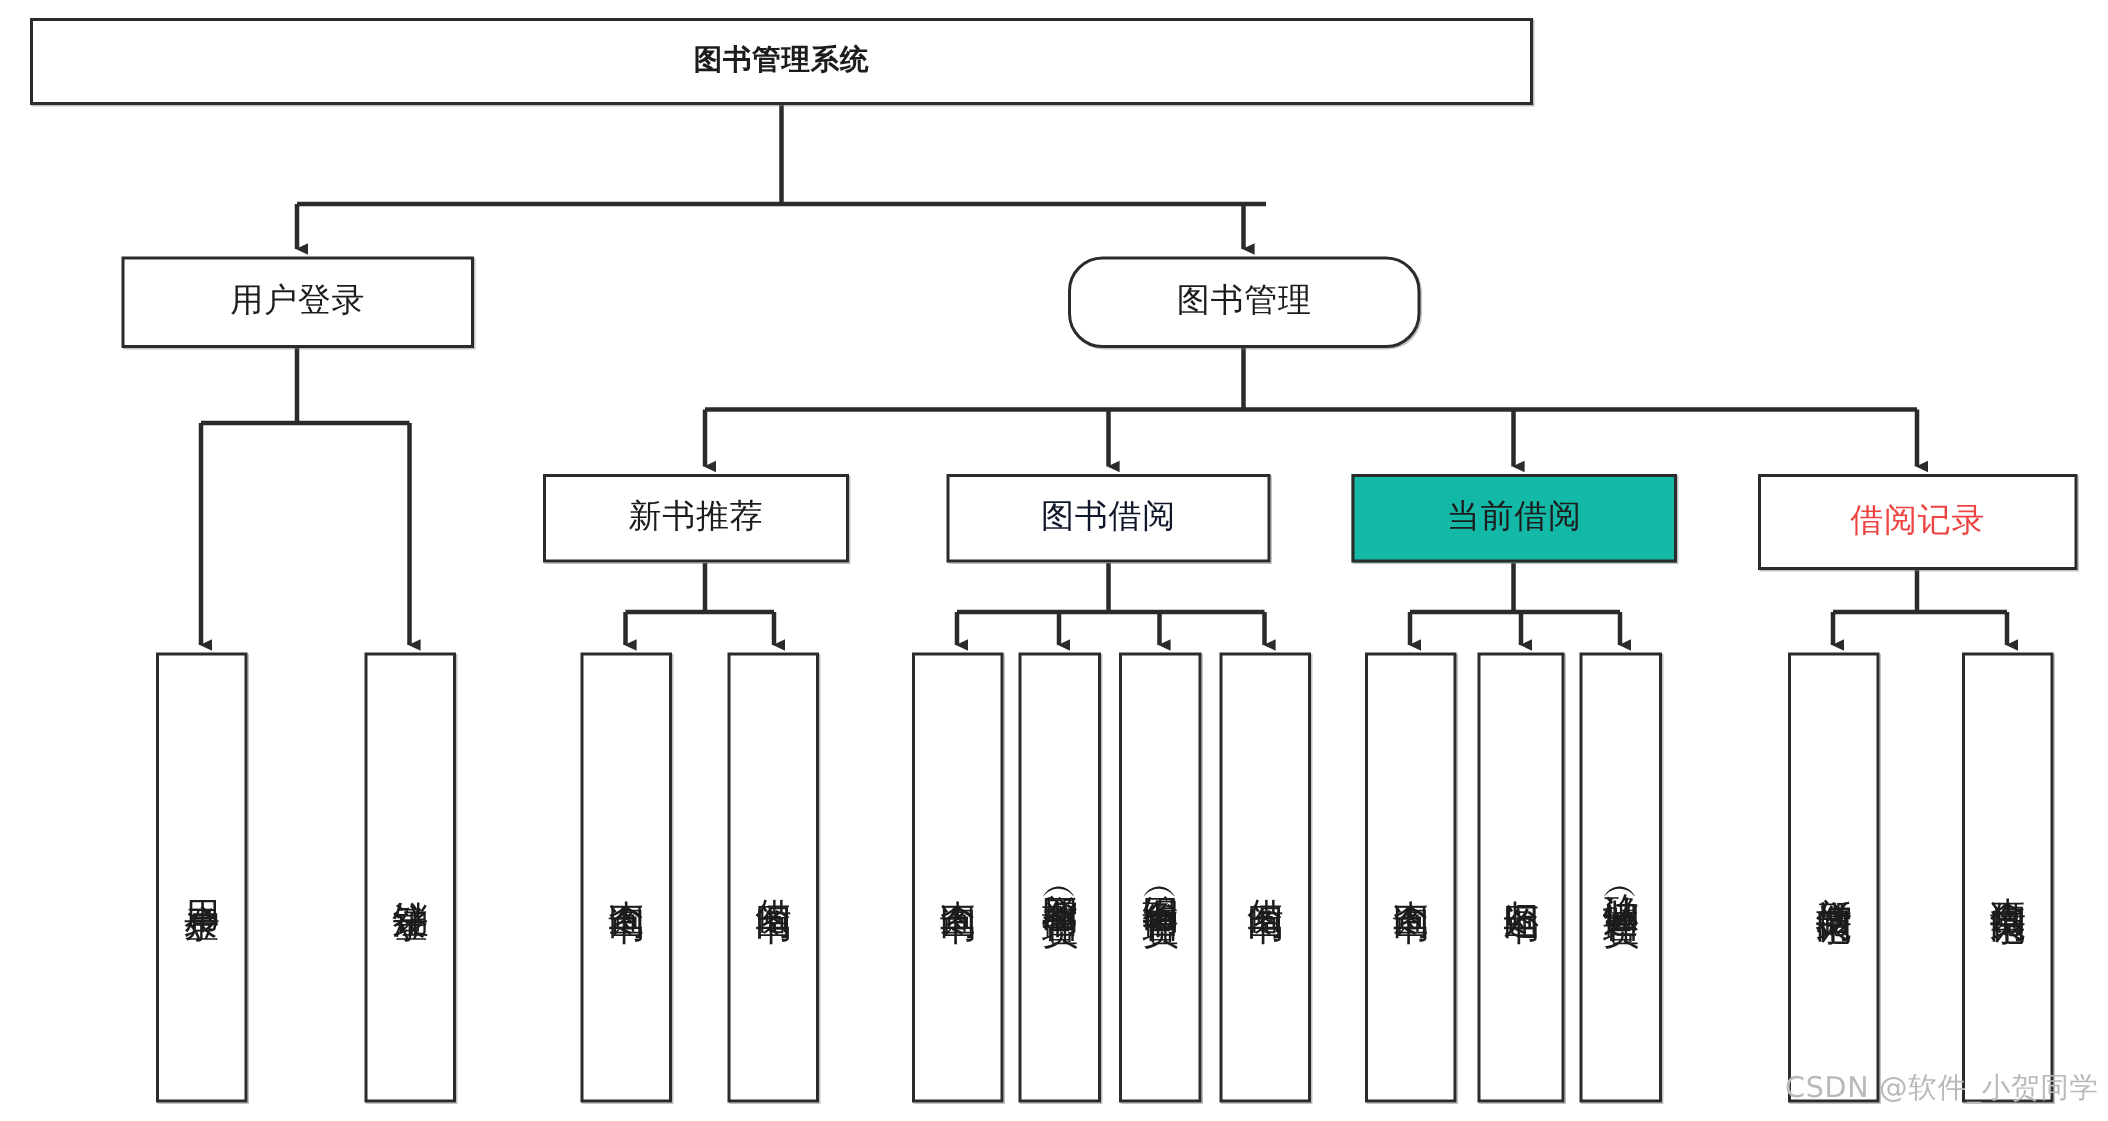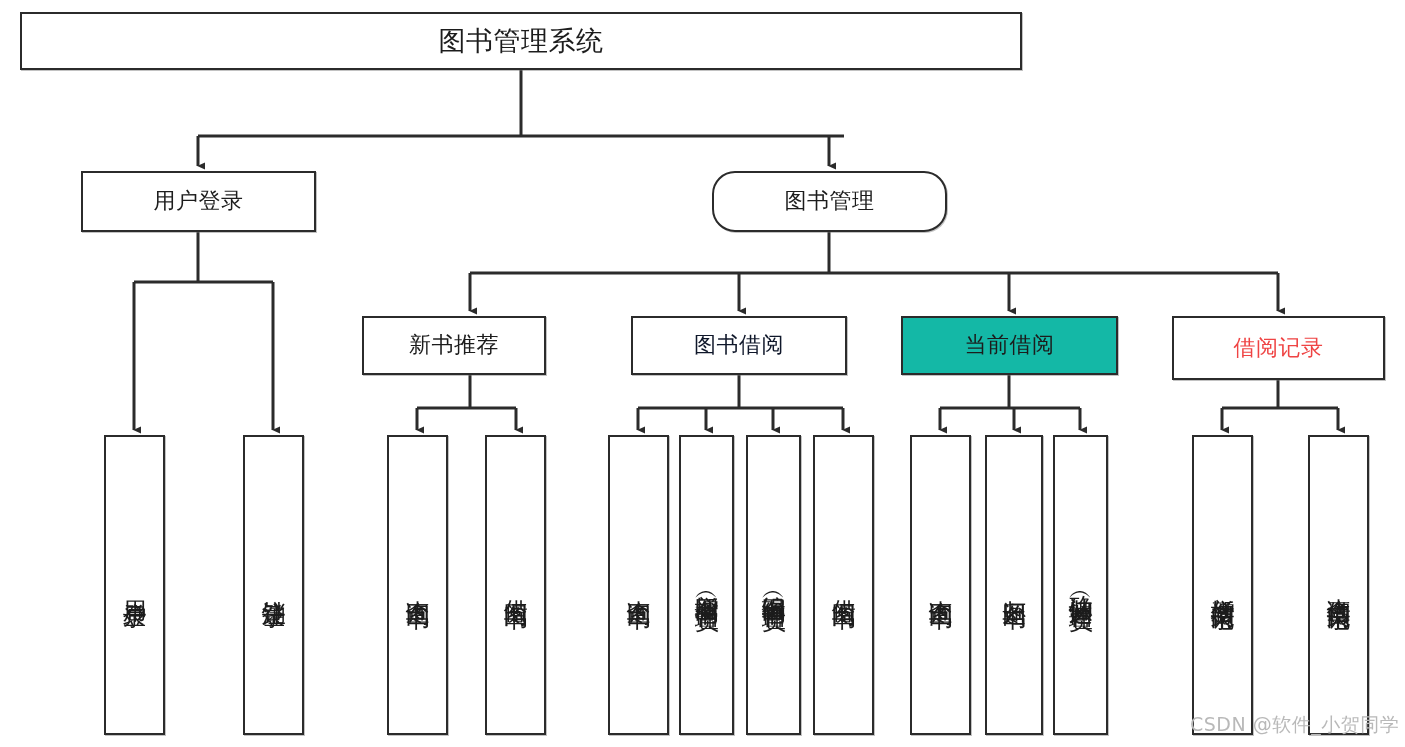--- a/index.html
+++ b/index.html
@@ -40,21 +40,22 @@
   .node .label {
     display: block;
     text-align: center;
     line-height: 1.12;
     letter-spacing: 0.5px;
   }
   .node.horiz .label {
     font-size: 22px;
   }
   .node.root .label {
-    font-size: 27px;
+    font-size: 19px;
+    font-weight: bold;
   }
   .node.vert {
     align-items: center;
     justify-content: center;
   }
   .node.vert .label {
     writing-mode: vertical-rl;
     text-orientation: upright;
     font-size: 24px;
     line-height: 1.18;
@@ -129,21 +130,21 @@
     <span class="label">图书管理系统</span>
   </div>
 
   <div class="node horiz" style="left: 81px; top: 171px; width: 235px; height: 61px; border-color: rgb(43, 43, 43); background: rgb(255, 255, 255); color: rgb(28, 28, 28);">
     <span class="label">用户登录</span>
   </div>
   <div class="node horiz" style="left: 712px; top: 171px; width: 235px; height: 61px; border-color: rgb(43, 43, 43); background: rgb(255, 255, 255); color: rgb(28, 28, 28); border-radius: 23px;">
     <span class="label">图书管理</span>
   </div>
 
-  <div class="node horiz" style="left: 362px; top: 316px; width: 184px; height: 59px; border-color: rgb(43, 43, 43); background: rgb(255, 255, 255); color: rgb(28, 28, 28);">
+  <div class="node horiz" style="left: 362px; top: 316px; width: 204px; height: 59px; border-color: rgb(43, 43, 43); background: rgb(255, 255, 255); color: rgb(28, 28, 28);">
     <span class="label">新书推荐</span>
   </div>
   <div class="node horiz" style="left: 631px; top: 316px; width: 216px; height: 59px; border-color: rgb(43, 43, 43); background: rgb(255, 255, 255); color: #0f172a;">
     <span class="label">图书借阅</span>
   </div>
   <div class="node horiz" style="left: 901px; top: 316px; width: 217px; height: 59px; border-color: rgb(43, 43, 43); background: #14b8a6; color: rgb(28, 28, 28);">
     <span class="label">当前借阅</span>
   </div>
   <div class="node horiz" style="left: 1172px; top: 316px; width: 213px; height: 64px; border-color: rgb(43, 43, 43); background: rgb(255, 255, 255); color: #ef4444;">
     <span class="label">借阅记录</span>

